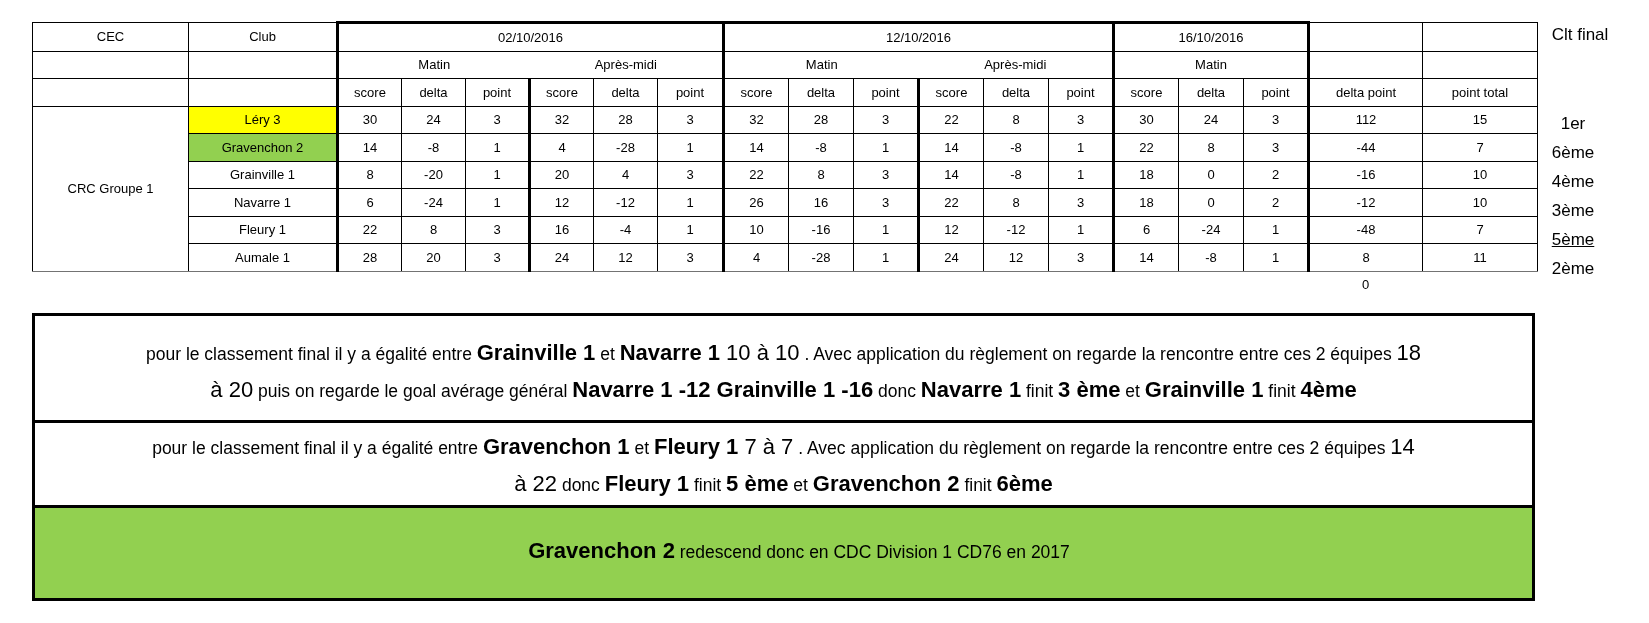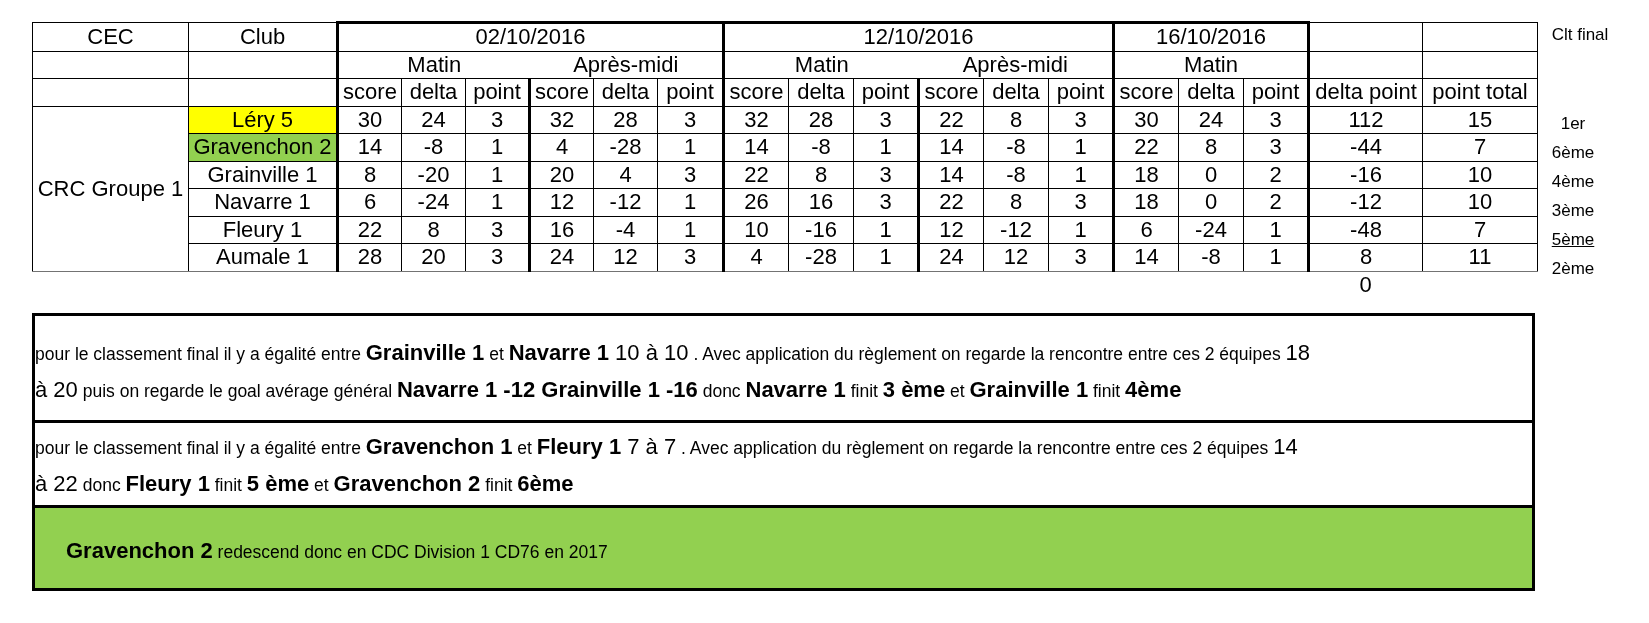--- a/index.html
+++ b/index.html
@@ -1,37 +1,37 @@
 <!DOCTYPE html>
 <html><head>
 <meta charset="utf-8">
 <style>
   html, body { margin:0; padding:0; background:#ffffff; }
   body { width:1649px; height:623px; position:relative; overflow:hidden;
          font-family:"Liberation Sans", "DejaVu Sans", sans-serif; color:#000; }
   .sheet { position:absolute; left:0; top:0; width:1649px; height:623px; }
 
   table.grid { position:absolute; left:32px; top:21px; border-collapse:collapse;
-               table-layout:fixed; font-size:22px; }
+               table-layout:fixed; font-size:13px; }
   table.grid td { border:1.5px solid #000; height:26.5px; padding:0; text-align:center;
                   vertical-align:middle; white-space:nowrap; overflow:hidden; }
   table.grid td.tl { border-left:3.5px solid #000; }
   table.grid td.tt { border-top:3.5px solid #000; }
   table.grid td.tb { border-bottom:1px solid #737373; }
   table.grid td.noborder { border:none; }
   .c-yellow { background:#ffff00; }
   .c-green { background:#92d050; }
 
   .side { position:absolute; font-size:17px; text-align:center; width:90px; }
 
   .box { position:absolute; left:32px; width:1503px; border:3px solid #000; box-sizing:border-box;
-         text-align:left; font-size:17.5px; }
+         text-align:center; font-size:17.5px; }
   .box1 { top:313px; height:110px; padding-top:19px; line-height:36px; }
   .box2 { top:420px; height:88px; padding-top:6px; line-height:35px; }
-  .box3 { top:505px; height:86px; background:#92d050; line-height:85px;padding-left:31px; }
+  .box3 { top:505px; height:96px; background:#92d050; line-height:85px;padding-left:31px; }
   .big { font-size:22px; font-weight:bold; }
   .num { font-size:22px; }
 </style>
 </head>
 <body>
 
 <div class="sheet">
 
   <table class="grid">
     <colgroup>
@@ -93,21 +93,21 @@
       <td>point</td>
       <td class="tl">score</td>
       <td>delta</td>
       <td>point</td>
       <td class="tl">delta point</td>
       <td>point total</td>
     </tr>
 
     <tr>
       <td rowspan="6" class="tb">CRC  Groupe  1</td>
-      <td class="c-yellow">Léry 5</td>
+      <td class="c-yellow">Léry 3</td>
       <td class="tl">30</td>
           <td>24</td>
           <td>3</td>
       <td class="tl">32</td>
           <td>28</td>
           <td>3</td>
       <td class="tl">32</td>
           <td>28</td>
           <td>3</td>
       <td class="tl">22</td>

